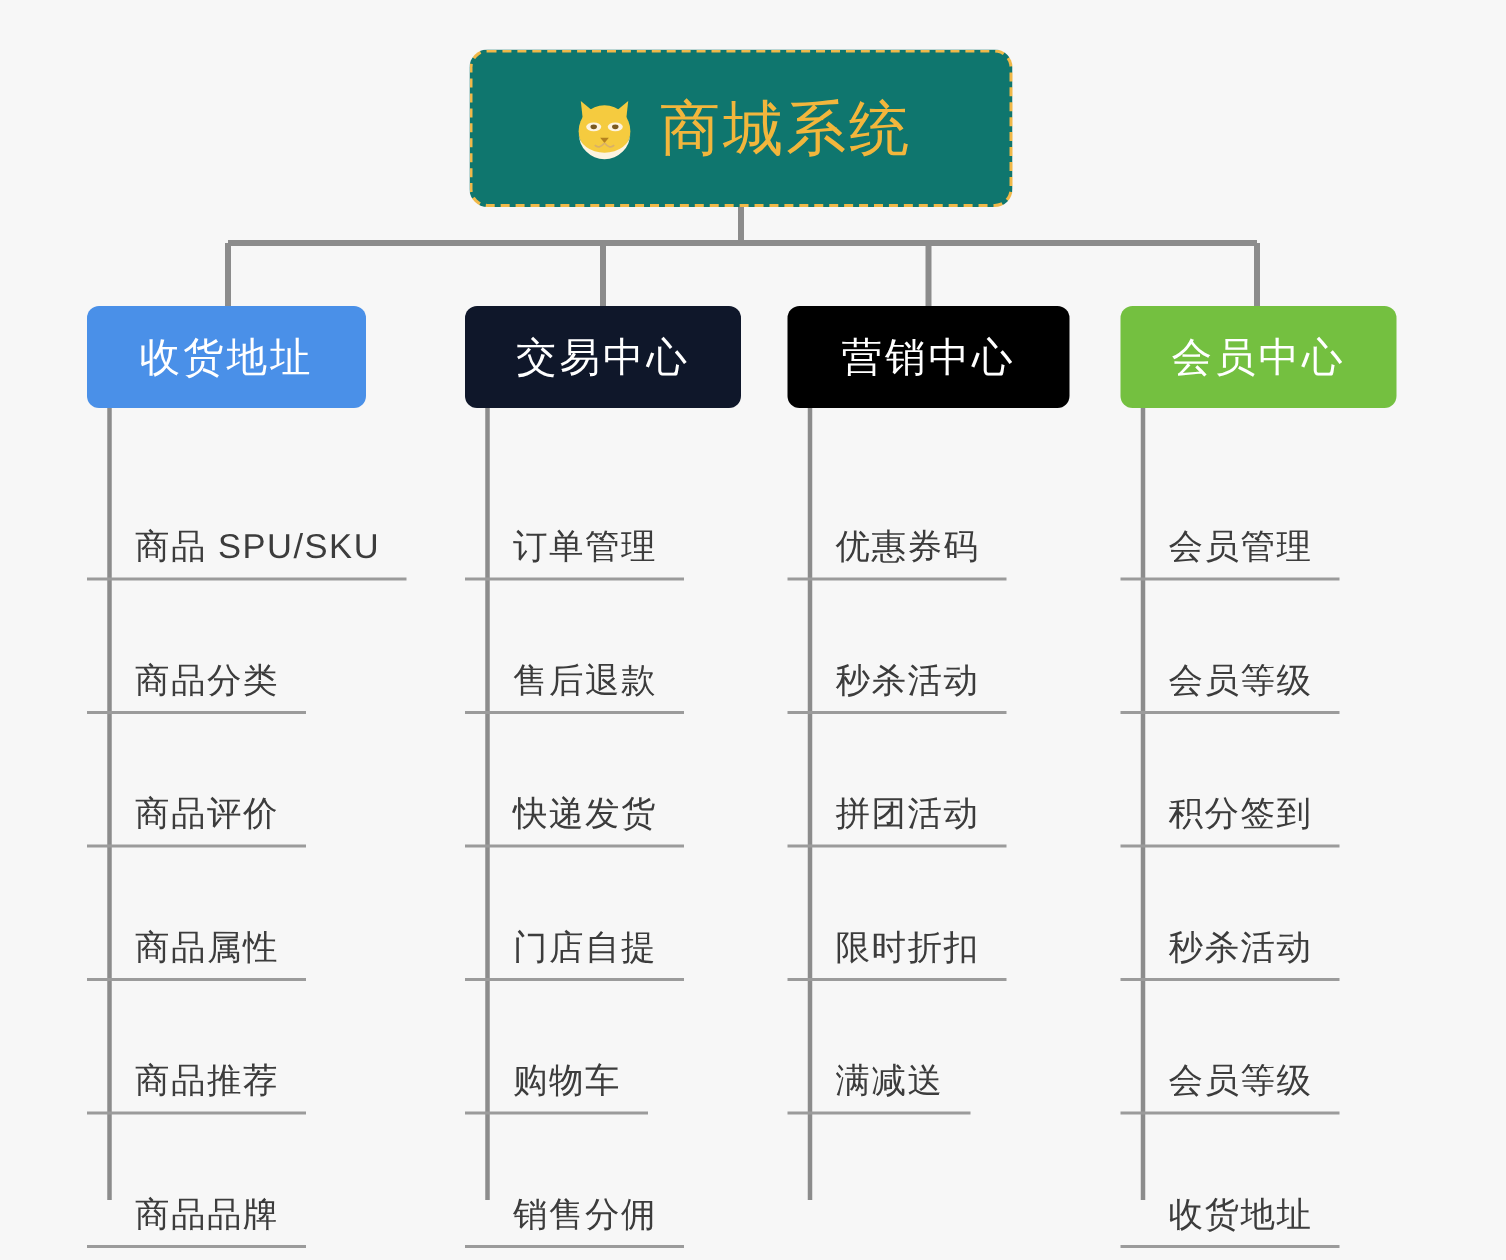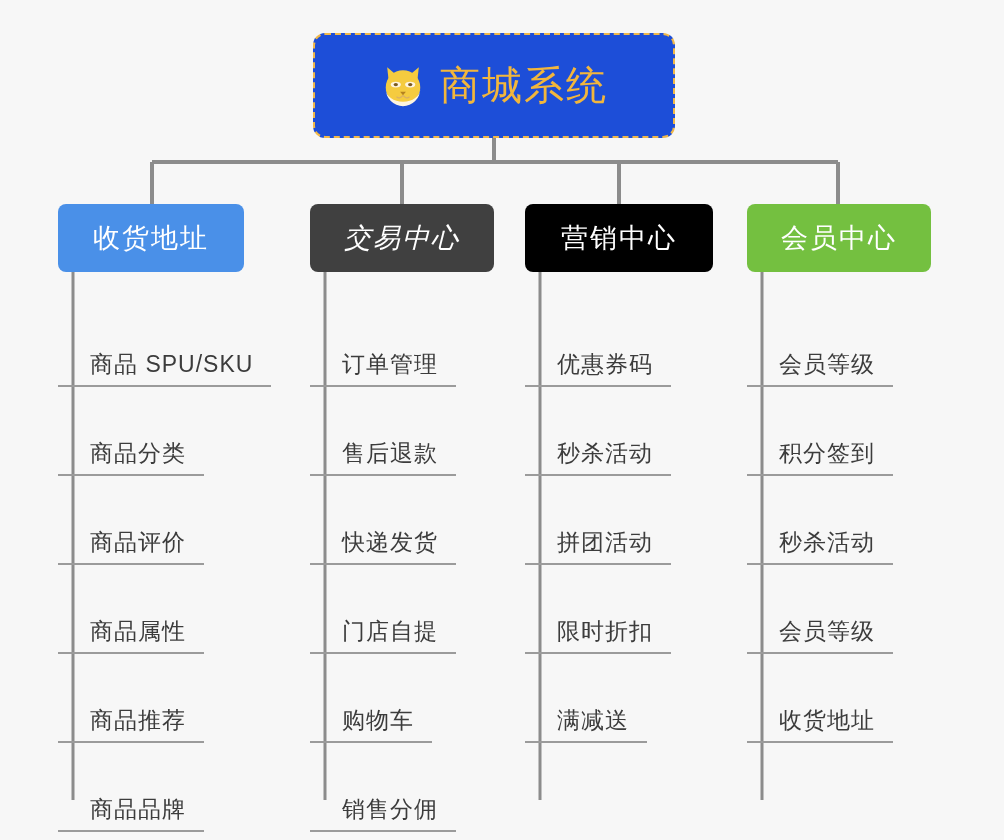--- a/index.html
+++ b/index.html
@@ -126,21 +126,21 @@
     <path d="M402,162 L402,204" stroke="#8c8c8c" stroke-width="4" fill="none"></path>
     <path d="M619,162 L619,204" stroke="#8c8c8c" stroke-width="4" fill="none"></path>
     <path d="M838,162 L838,204" stroke="#8c8c8c" stroke-width="4" fill="none"></path>
 
     <path d="M73,272 L73,800" stroke="#8c8c8c" stroke-width="3" fill="none"></path>
     <path d="M325,272 L325,800" stroke="#8c8c8c" stroke-width="3" fill="none"></path>
     <path d="M540,272 L540,800" stroke="#8c8c8c" stroke-width="3" fill="none"></path>
     <path d="M762,272 L762,800" stroke="#8c8c8c" stroke-width="3" fill="none"></path>
   </svg>
 
-  <div class="root-node" style="background: #1d4ed8; border-color: rgb(240, 184, 73); text-align: right;">
+  <div class="root-node" style="background: #0f766e; border-color: rgb(240, 184, 73); text-align: right;">
     <span class="root-emoji">
       <svg viewBox="0 0 64 64" width="46" height="46" xmlns="http://www.w3.org/2000/svg">
         <path d="M10 6 L12 24 L22 16 Z" fill="#f5cb3f"></path>
         <path d="M54 6 L52 24 L42 16 Z" fill="#f5cb3f"></path>
         <circle cx="32" cy="34" r="24" fill="#f5cb3f"></circle>
         <path d="M8 36 a24 24 0 0 0 48 0 a24 18 0 0 1 -48 0" fill="#fdf4e0"></path>
         <ellipse cx="22" cy="30" rx="7" ry="4" fill="#fdf4e0"></ellipse>
         <ellipse cx="42" cy="30" rx="7" ry="4" fill="#fdf4e0"></ellipse>
         <ellipse cx="22" cy="30" rx="3" ry="2.2" fill="#7a5a20"></ellipse>
         <ellipse cx="42" cy="30" rx="3" ry="2.2" fill="#7a5a20"></ellipse>
@@ -172,21 +172,21 @@
       <div class="leaf">
           <span class="leaf-inner"><span class="leaf-label">商品推荐</span></span>
         </div>
       <div class="leaf">
           <span class="leaf-inner"><span class="leaf-label">商品品牌</span></span>
         </div>
     </div>
   </div>
 
   <div class="branch branch-1">
-    <div class="branch-head" style="background: #404040; font-style: italic;">
+    <div class="branch-head" style="background: #0f172a;">
       <span>交易中心</span>
     </div>
     <div class="leaf-list">
       <div class="leaf">
           <span class="leaf-inner"><span class="leaf-label">订单管理</span></span>
         </div>
       <div class="leaf">
           <span class="leaf-inner"><span class="leaf-label">售后退款</span></span>
         </div>
       <div class="leaf">
@@ -226,20 +226,23 @@
         </div>
     </div>
   </div>
 
   <div class="branch branch-3">
     <div class="branch-head" style="background: rgb(116, 192, 64);">
       <span>会员中心</span>
     </div>
     <div class="leaf-list">
       <div class="leaf">
+          <span class="leaf-inner"><span class="leaf-label">会员管理</span></span>
+        </div>
+      <div class="leaf">
           <span class="leaf-inner"><span class="leaf-label">会员等级</span></span>
         </div>
       <div class="leaf">
           <span class="leaf-inner"><span class="leaf-label">积分签到</span></span>
         </div>
       <div class="leaf">
           <span class="leaf-inner"><span class="leaf-label">秒杀活动</span></span>
         </div>
       <div class="leaf">
           <span class="leaf-inner"><span class="leaf-label">会员等级</span></span>

